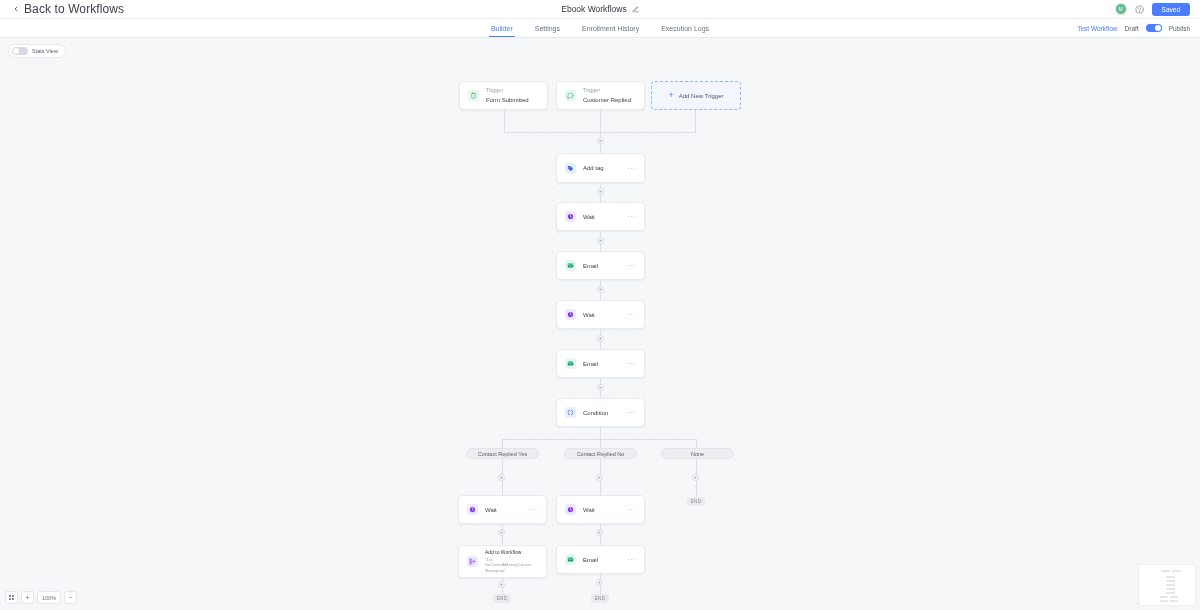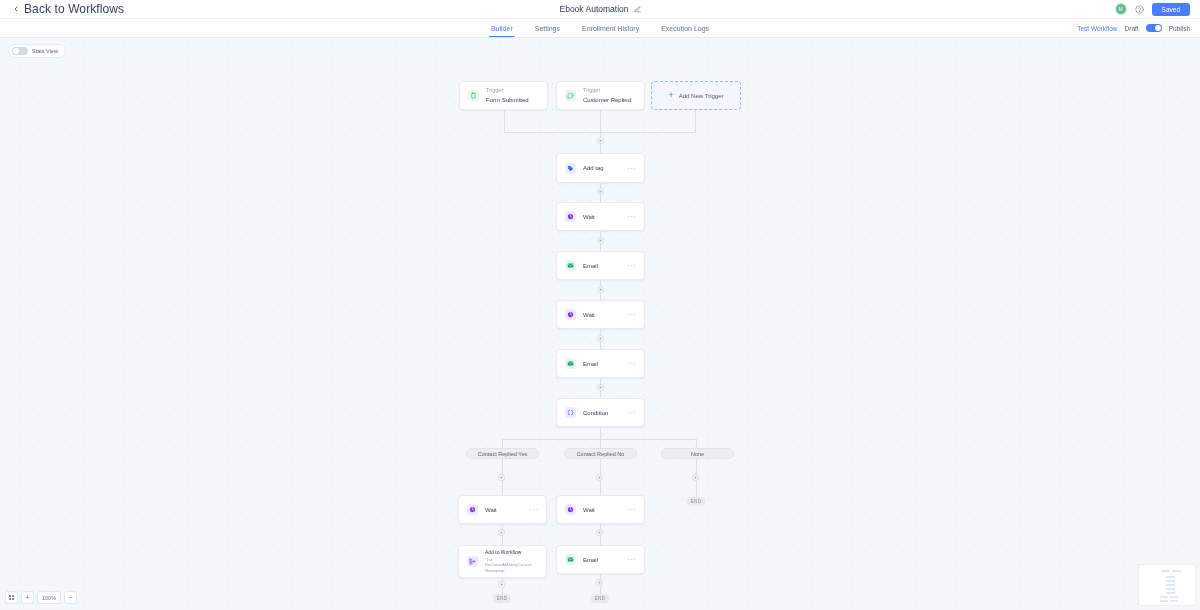--- a/index.html
+++ b/index.html
@@ -190,21 +190,21 @@
 
 <div class="topbar">
   <div class="back-link">
     <svg class="back-chevron" viewBox="0 0 24 24" fill="none" stroke="currentColor" stroke-width="2.4" stroke-linecap="round" stroke-linejoin="round">
         <polyline points="15 18 9 12 15 6"></polyline>
       </svg>
     <span class="back-text">Back to Workflows</span>
   </div>
 
   <div class="title-wrap">
-    <span class="wf-title">Ebook Automation</span>
+    <span class="wf-title">Ebook Workflows</span>
     <svg class="pencil-icon" viewBox="0 0 24 24" fill="none" stroke="currentColor" stroke-width="2" stroke-linecap="round" stroke-linejoin="round">
         <path d="M12 20h9"></path>
         <path d="M16.5 3.5a2.1 2.1 0 0 1 3 3L7 19l-4 1 1-4Z"></path>
       </svg>
   </div>
 
   <div class="topbar-right">
     <div class="avatar">M</div>
     <svg class="help-icon" viewBox="0 0 24 24" fill="none" stroke="currentColor" stroke-width="2" stroke-linecap="round">
         <circle cx="12" cy="12" r="10"></circle>

